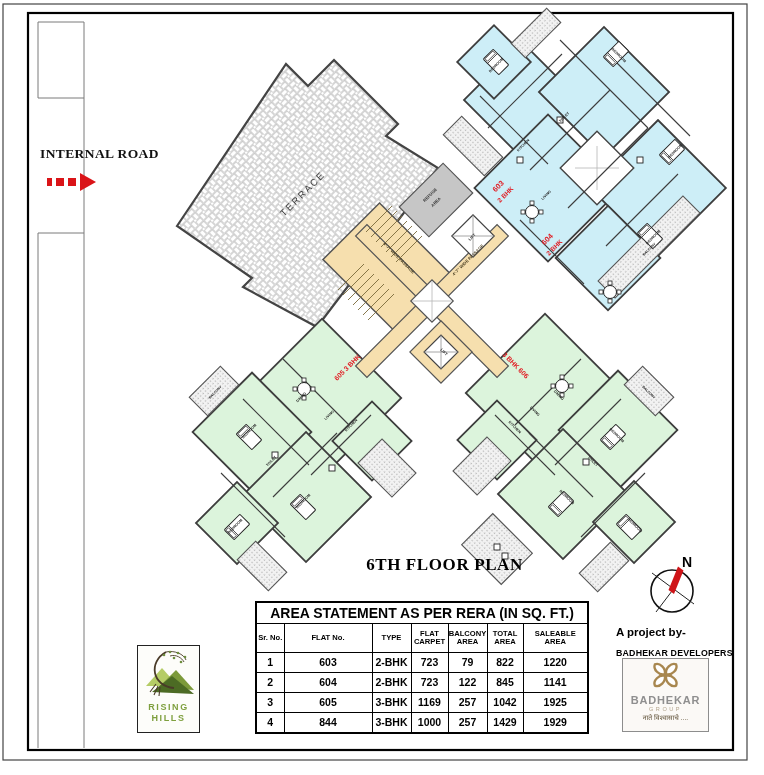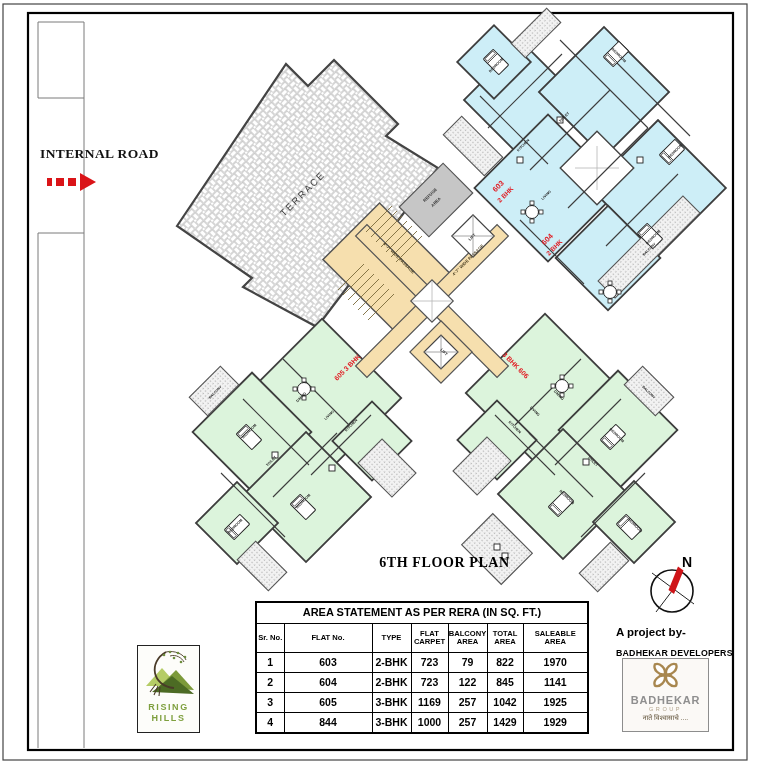--- a/index.html
+++ b/index.html
@@ -17,28 +17,28 @@
 
   .road{left:40px;top:146px;color:#111;
     font-family:"Liberation Serif",serif;font-weight:bold;font-size:13.5px;letter-spacing:.4px;}
   .road-arrow{left:47px;top:173px;display:flex;align-items:center;}
   .road-arrow .dash{width:8px;height:8px;background:#da1418;margin-right:4px;}
   .road-arrow .dash.small{width:5px;}
   .road-arrow .head{width:0;height:0;border-top:9px solid transparent;
     border-bottom:9px solid transparent;border-left:16px solid #da1418;}
 
   .plan-title{left:352px;top:555px;width:185px;text-align:center;color:#000;
-    font-family:"Liberation Serif",serif;font-weight:bold;font-size:14px;letter-spacing:.6px;}
+    font-family:"Liberation Serif",serif;font-weight:bold;font-size:17px;letter-spacing:.6px;}
 
   .area-table{left:255px;top:601px;}
   .area-table table{border-collapse:collapse;table-layout:fixed;width:332px;
     border:2px solid #000;background:#fff;}
   .area-table td,.area-table th{border:1px solid #000;text-align:center;vertical-align:middle;
     padding:0;color:#000;line-height:1.05;overflow:hidden;}
-  .area-table .t-title{font-size:11px;font-weight:bold;height:20px;}
+  .area-table .t-title{font-size:14px;font-weight:bold;height:20px;}
   .area-table .t-head td{font-size:7.6px;font-weight:bold;height:28px;margin-top:40px;}
   .area-table .t-row td{font-size:10.5px;font-weight:bold;height:19px;}
 
   .project-by{left:616px;top:626px;width:125px;color:#000;}
   .project-by .l1{font-size:11.5px;font-weight:bold;}
   .project-by .l2{font-size:8.8px;font-weight:bold;letter-spacing:.2px;margin-top:10px;}
 
   .badhekar{left:622px;top:658px;width:85px;height:72px;border:1px solid #8d8d8d;
     background:#fbf9f6;text-align:center;}
   .badhekar .bname{font-size:11px;font-weight:bold;letter-spacing:.8px;color:#8f8f8f;margin-top:1px;}
@@ -308,21 +308,21 @@
             <td>TOTAL<br>AREA</td>
             <td>SALEABLE<br>AREA</td>
           </tr>
           <tr class="t-row">
             <td>1</td>
             <td>603</td>
             <td>2-BHK</td>
             <td>723</td>
             <td>79</td>
             <td>822</td>
-            <td>1970</td>
+            <td>1220</td>
           </tr>
           <tr class="t-row">
             <td>2</td>
             <td>604</td>
             <td>2-BHK</td>
             <td>723</td>
             <td>122</td>
             <td>845</td>
             <td>1141</td>
           </tr>

